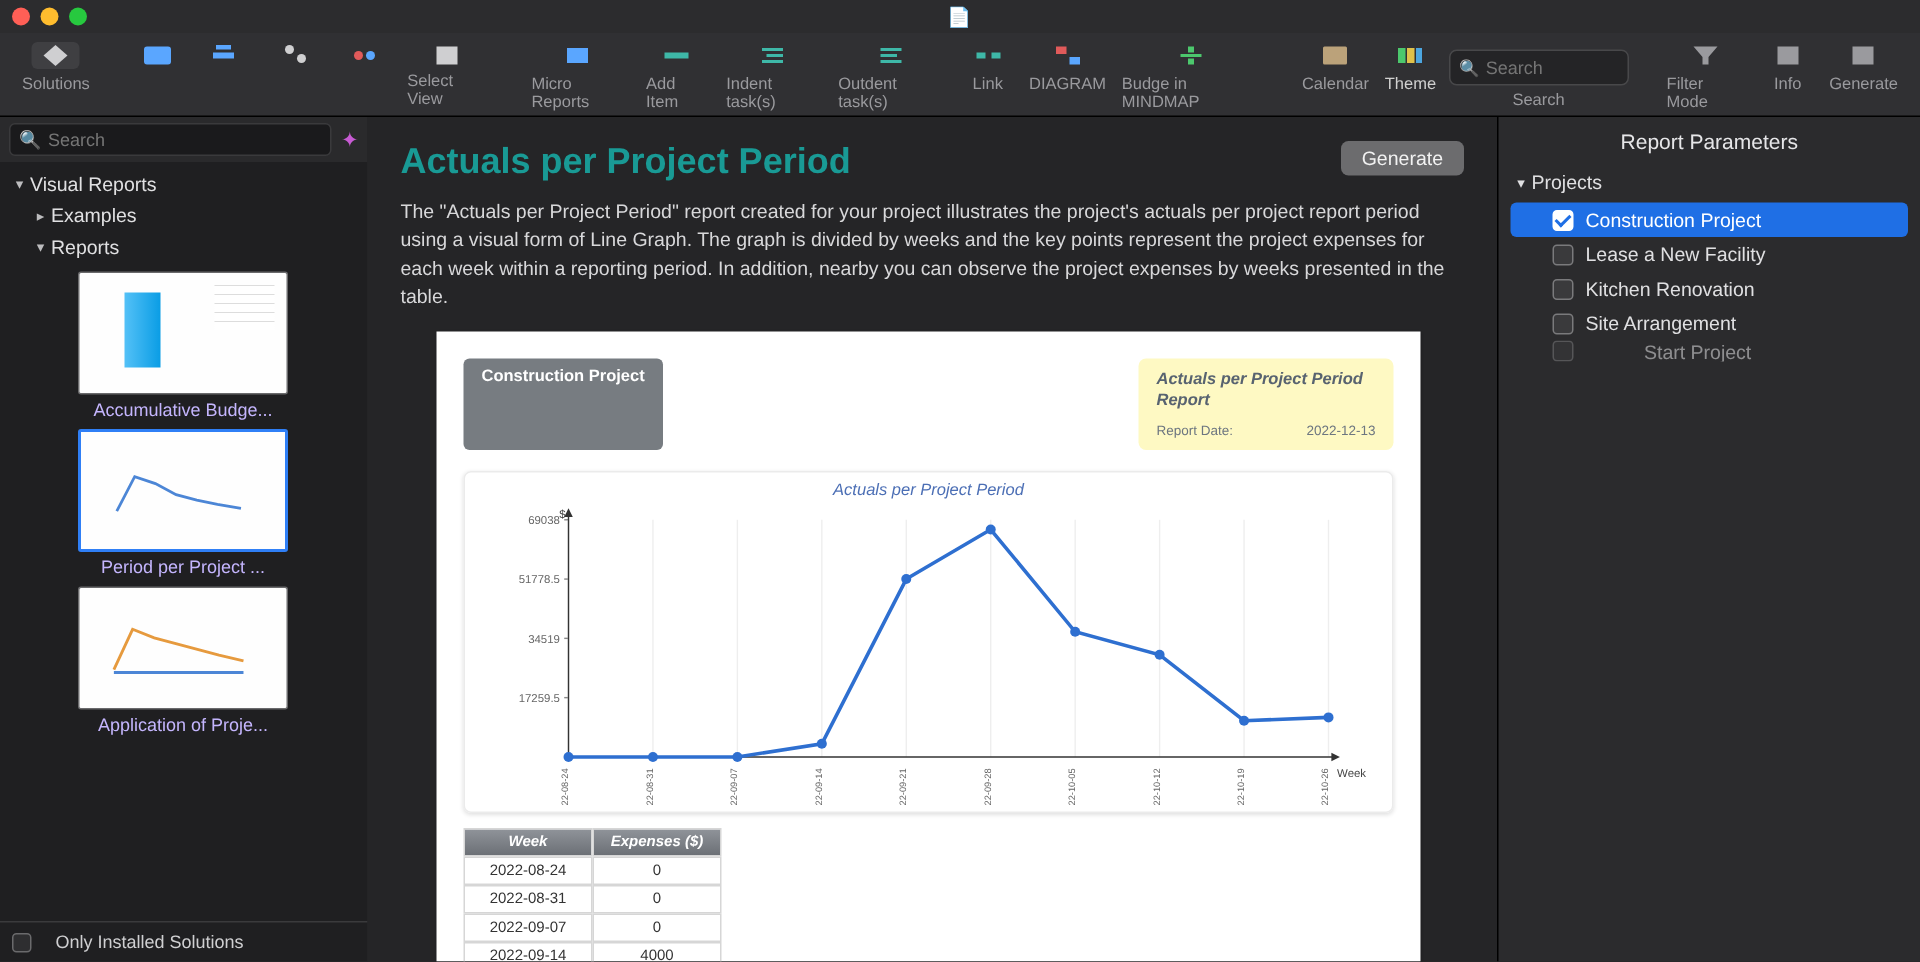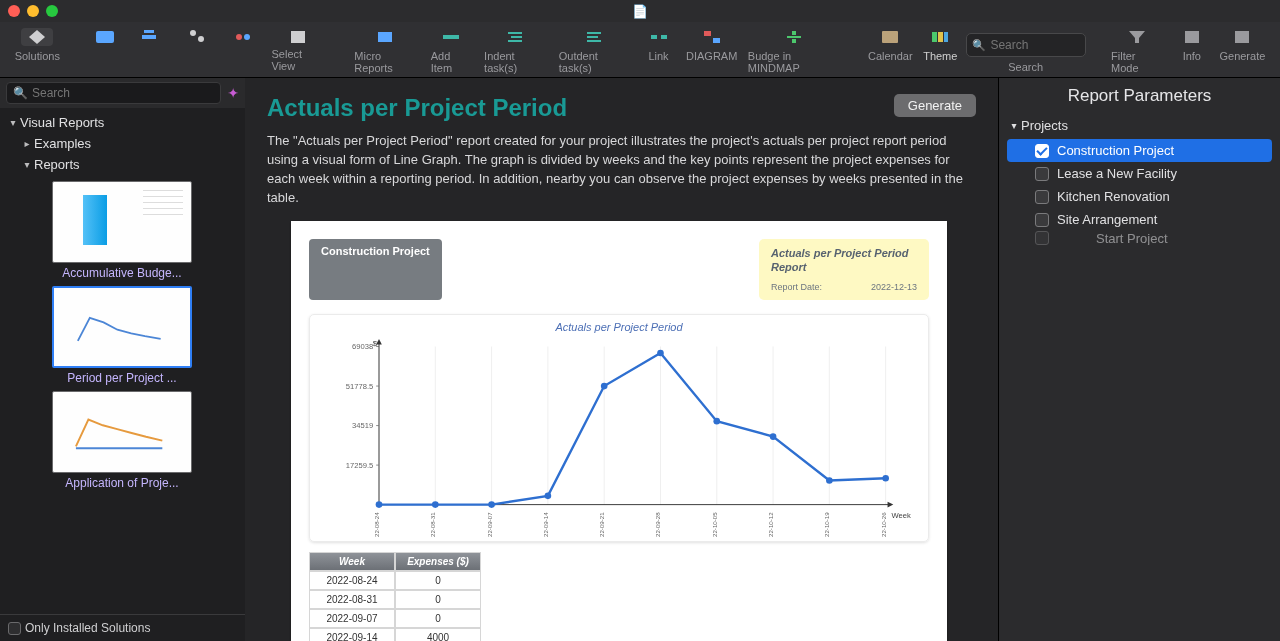--- a/index.html
+++ b/index.html
@@ -39,21 +39,21 @@
 .sb-search .magic{ color:#c75bd3; font-size:14px; margin-left:6px;}
 .sb-tree{ flex:1; overflow:auto; padding:4px 2px;}
 .tree-row{ display:flex; align-items:center; padding:3px 4px; color:#e0e0e2; font-size:13px;}
 .tree-row .disc{ display:inline-flex; width:14px; justify-content:center; color:#bcbcbe; font-size:10px;}
 .tree-row.lvl1{padding-left:18px;}
 .thumbs{ padding-left:50px;}
 .thumb{ width:140px; margin:6px 0 2px 0; text-align:center;}
 .thumb .box{ width:140px; height:82px; background:#fefefe; border:1px solid #6a6a6c; border-radius:2px; padding:4px; overflow:hidden;}
 .thumb.sel .box{ border:2px solid #2f7ff6; }
 .thumb .cap{ font-size:12px; color:#c4b5fd; margin-top:3px; white-space:nowrap; overflow:hidden; text-overflow:ellipsis;}
-.sb-footer{ border-top:1px solid #3a3a3c; padding:6px 8px; display:flex; align-items:center; gap:4px; color:#cfcfd1;}
+.sb-footer{ border-top:1px solid #3a3a3c; padding:6px 8px; display:flex; align-items:center; gap:16px; color:#cfcfd1;}
 .cb{ width:13px; height:13px; border:1px solid #6a6a6c; border-radius:3px; background:#2e2e30;}
 
 
 .report{ flex:1; background:#252527; overflow:hidden; display:flex; flex-direction:column;}
 .report-inner{ padding:16px 22px 0 22px;}
 .report-head{ display:flex; justify-content:space-between; align-items:flex-start;}
 .report-title{ font-size:24px; font-weight:600; color:#199a95;}
 .genbtn{ background:#6c6c6e; color:#f2f2f2; border:none; border-radius:5px; padding:4px 14px; font-size:13px;}
 .report-desc{ font-size:13px; line-height:1.45; color:#d8d8da; margin-top:10px; max-width:740px;}
 .canvas{ margin:14px 0 0 24px; width:656px; height:430px; background:#fff; color:#333; box-shadow:0 1px 2px rgba(0,0,0,.4); padding:18px 18px 10px 18px; overflow:hidden;}
@@ -68,21 +68,21 @@
 .plot svg{width:100%; height:100%;}
 .data-table{ margin-top:10px; font-size:10px;}
 .data-table .hd{ display:flex;}
 .data-table .hd .cell{ background:linear-gradient(#8f9399,#6c7076); color:#fff; font-style:italic; font-weight:700;}
 .data-table .cell{ border:1px solid #d6d6d6; padding:3px 0; text-align:center;}
 .c1{ width:86px;} .c2{ width:86px;}
 .data-table .row{ display:flex;}
 
 
 .rpanel{ width:282px; background:#2b2b2d; border-left:1px solid #000; display:flex; flex-direction:column;}
-.rpanel .hdr{ text-align:center; font-size:17px; padding:8px 0; color:#e6e6e8;}
+.rpanel .hdr{ text-align:center; font-size:14px; padding:8px 0; color:#e6e6e8;}
 .rpanel .sec{ padding:0 8px;}
 .rpanel .sec-label{ display:flex; align-items:center; color:#e0e0e2; font-size:13px; padding:4px 0;}
 .plist{ margin-top:2px;}
 .pitem{ display:flex; align-items:center; gap:8px; padding:4px 8px 4px 28px; color:#e0e0e2; font-size:13px; border-radius:4px;}
 .pitem.sel{ background:#1f6fe5; color:#fff;}
 .pchk{ width:14px; height:14px; border:1px solid #7a7a7c; border-radius:3px; background:#3a3a3c;}
 .pitem.sel .pchk{ background:#fff; border-color:#fff; position:relative;}
 .pitem.sel .pchk::after{ content:""; position:absolute; left:3px; top:0px; width:4px; height:8px; border:solid #1f6fe5; border-width:0 2px 2px 0; transform:rotate(45deg);}
 
 

